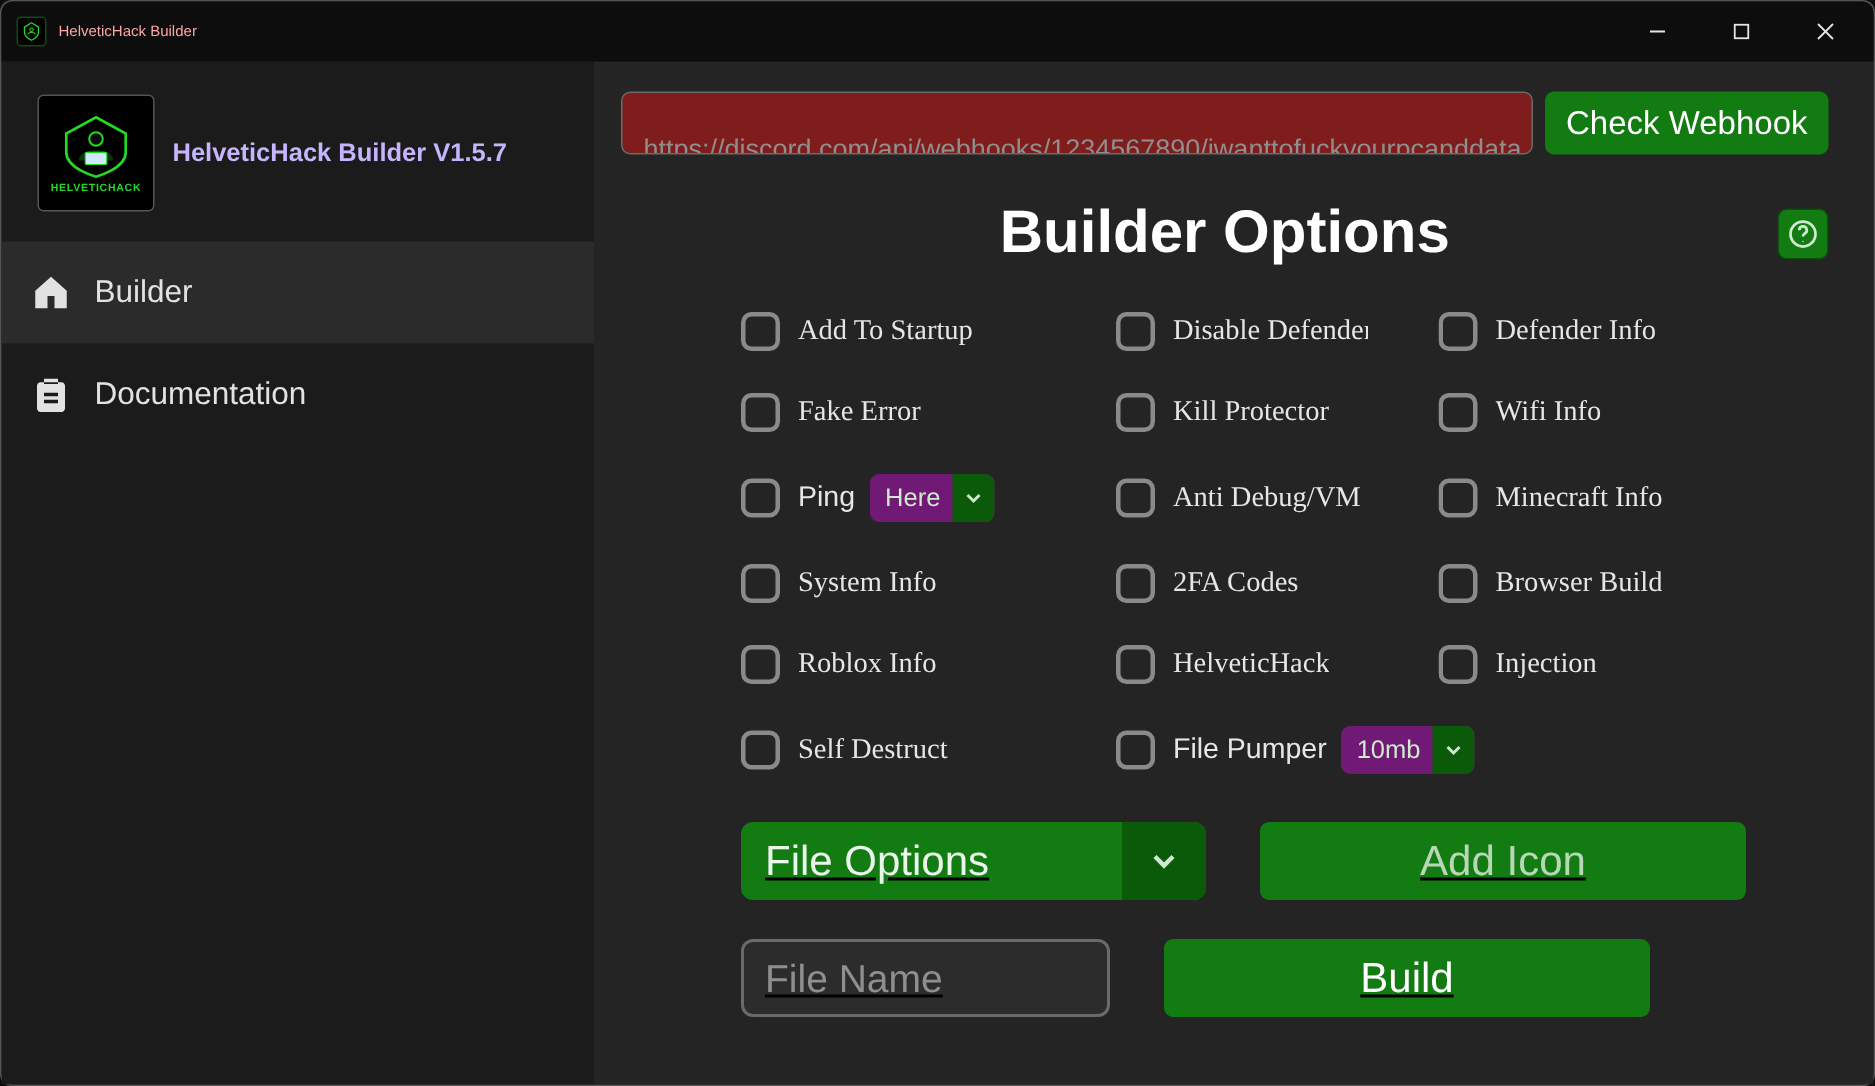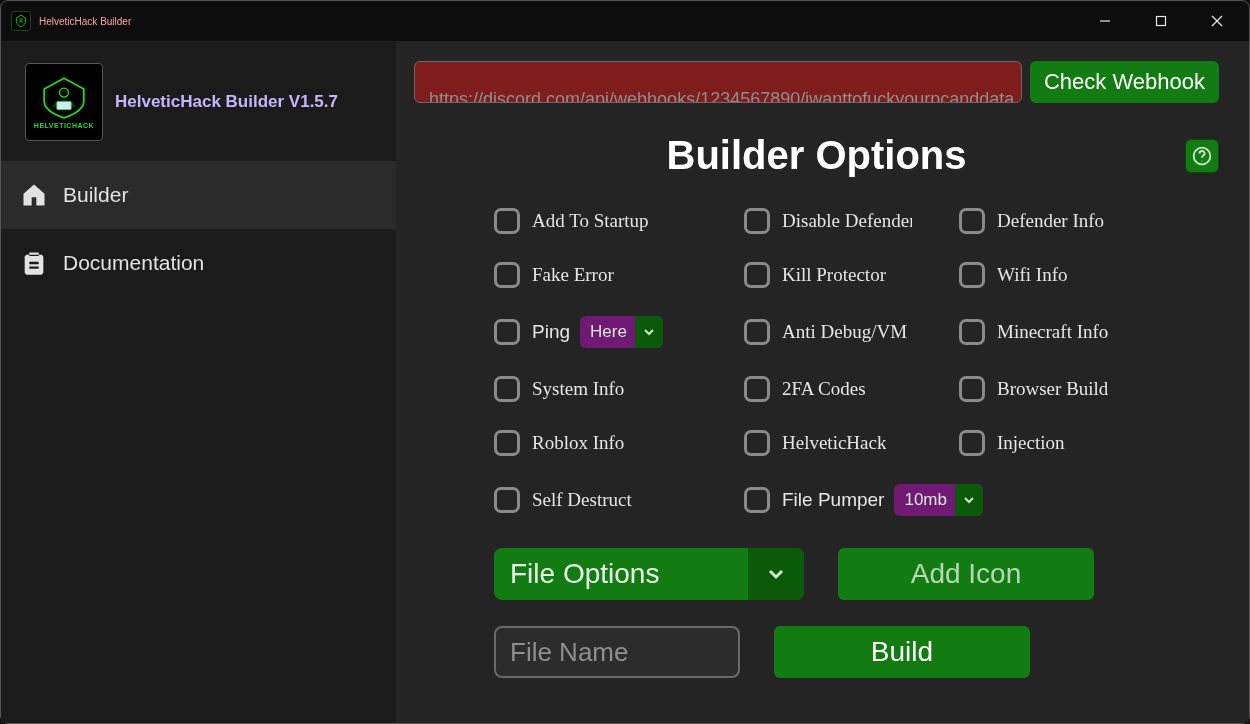--- a/index.html
+++ b/index.html
@@ -37,25 +37,25 @@
     .help-btn { position: absolute; right: 0; width: 34px; height: 34px; background: #127b12; border-radius: 6px; display: flex; align-items: center; justify-content: center; color: #fff; font-size: 20px; font-weight: 700; border: 1px solid #0b4d0b; }
     .options-grid { display: grid; grid-template-columns: 250px 215px auto; column-gap: 0; row-gap: 28px; padding-left: 80px; margin-bottom: 32px; }
     .opt { display: flex; align-items: center; color: #e6e6e6; font-size: 19px; white-space: nowrap; overflow: hidden; }
     .chk { width: 26px; height: 26px; border: 3px solid #8a8a8a; border-radius: 7px; margin-right: 12px; flex-shrink: 0; }
     .opt-label { overflow: hidden; text-overflow: clip; max-width: 130px; font-family: Liberation Serif, serif; }
     .opt .label-wide { max-width: 170px; }
     .mini-dd { height: 32px; background: #701a75; border-radius: 6px; display: inline-flex; align-items: center; color: #cfe9cf; font-size: 17px; margin-left: 10px; padding-left: 10px; }
     .mini-dd .dd-arrow { width: 28px; height: 32px; background: #0a5a0a; border-radius: 0 6px 6px 0; display: flex; align-items: center; justify-content: center; margin-left: 8px; }
     .mini-dd .dd-arrow svg, .big-dd .dd-arrow svg { width: 12px; height: 12px; stroke: #cfe9cf; stroke-width: 2; fill: none; }
     .bottom-rows { padding-left: 80px; display: flex; flex-direction: column; gap: 26px; }
-    .row2 { display: flex; gap: 20px; }
+    .row2 { display: flex; gap: 36px; text-decoration: underline; }
     .big-dd { width: 310px; height: 52px; background: #127b12; border-radius: 8px; display: flex; align-items: center; color: #eaf6ea; font-size: 28px; padding-left: 16px; }
     .big-dd .dd-arrow { width: 56px; height: 52px; background: #0a5a0a; border-radius: 0 8px 8px 0; display: flex; align-items: center; justify-content: center; margin-left: auto; }
     .big-dd .dd-arrow svg { width: 18px; height: 18px; }
-    .wide-btn { width: 256px; height: 52px; font-size: 28px; margin-left: 14px; }
+    .wide-btn { width: 324px; height: 52px; font-size: 28px; }
     .wide-btn.muted { color: #b7d7b7; }
     .file-name { width: 246px; height: 52px; background: #2c2c2c; border: 2px solid #6a6a6a; border-radius: 8px; color: #8f8f8f; font-size: 26px; padding: 0 14px; line-height: 48px; }
   </style>
 </head>
 <body>
 
 <div class="window">
 
   <div class="titlebar">
     <div class="app-icon">

